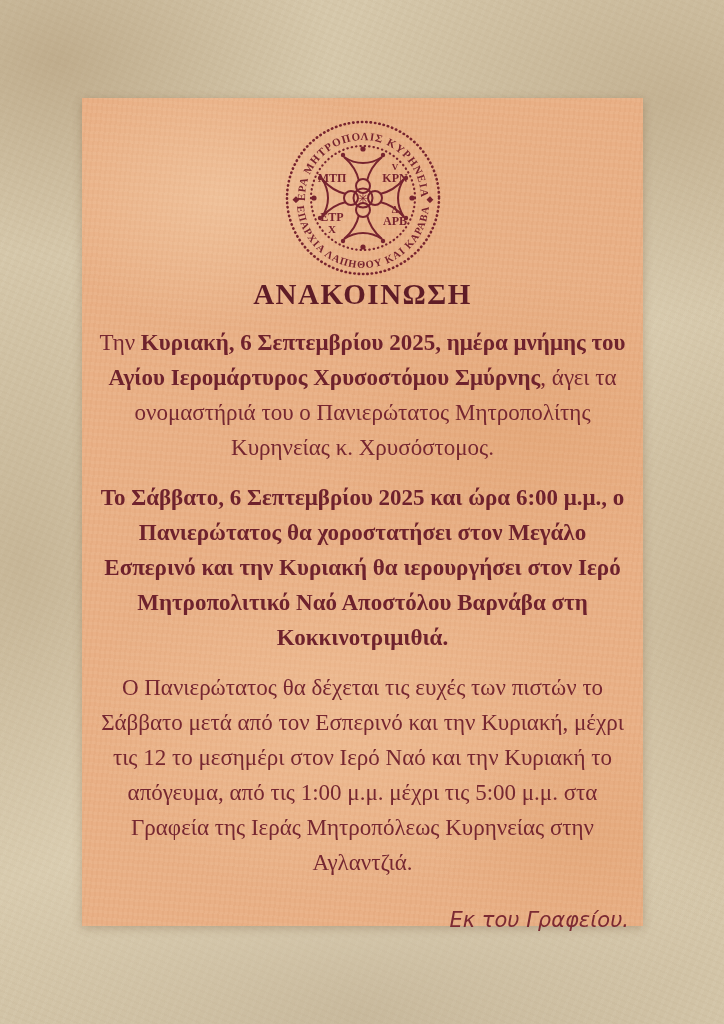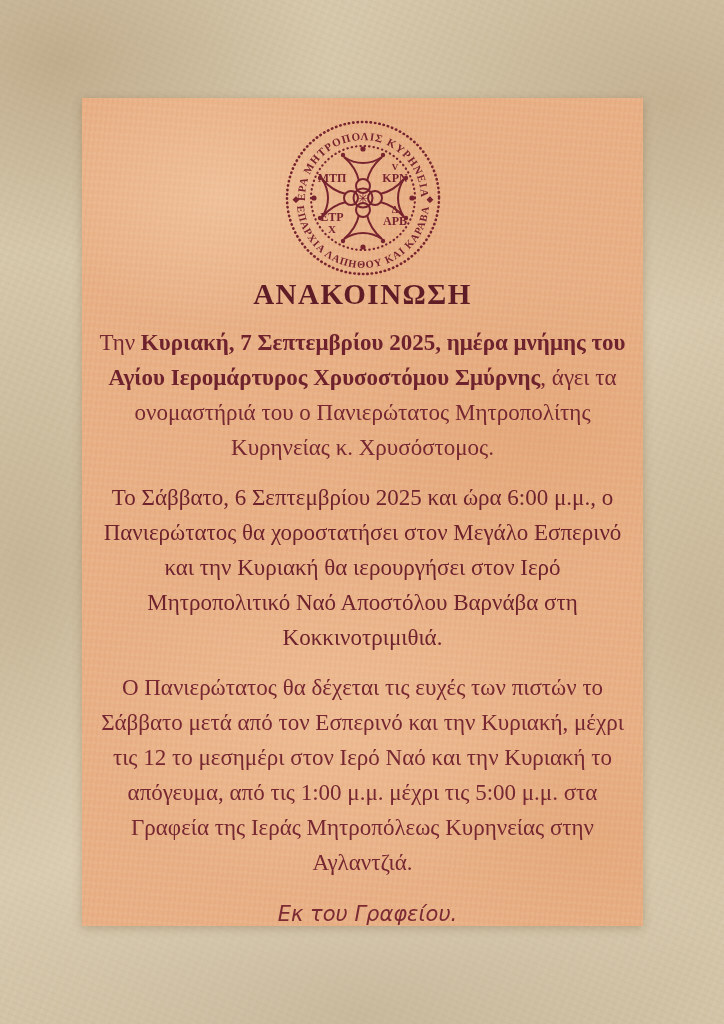--- a/index.html
+++ b/index.html
@@ -49,24 +49,24 @@
     line-height: 32px;
   }
   .para {
     margin: 15px 0 0;
     font-size: 23px;
     line-height: 35px;
     color: #762731;
     text-align: center;
   }
   .para b { color: #6e222d; }
-  .para.bold { font-weight: normal; color: #6e222d; }
+  .para.bold { font-weight: bold; color: #6e222d; }
   .signoff {
-    margin-top: 22px;
-    text-align: center;
+    margin-top: 28px;
+    text-align: right;
     padding-left: 10px;
     font-family: "DejaVu Sans", "Liberation Sans", sans-serif;
     font-style: italic;
     font-size: 21px;
     color: #7b2a33;
   }
   .seal text { fill: #77242f; }
 </style>
 </head>
 <body>
@@ -118,21 +118,21 @@
       <text x="112" y="52" font-size="9" font-weight="bold" text-anchor="middle">V</text>
       <text x="112" y="64" font-size="12" font-weight="bold" text-anchor="middle">ΚΡΝ</text>
       <text x="49" y="103" font-size="12" font-weight="bold" text-anchor="middle">ΕΤΡ</text>
       <text x="49" y="115" font-size="11" font-weight="bold" text-anchor="middle">Χ</text>
       <text x="112" y="95" font-size="10" font-weight="bold" text-anchor="middle">Δ</text>
       <text x="112" y="107" font-size="12" font-weight="bold" text-anchor="middle">ΑΡΒ</text>
     </svg>
 
     <div class="title">ΑΝΑΚΟΙΝΩΣΗ</div>
 
-    <p class="para"><span>Την </span><b>Κυριακή, 7 Σεπτεμβρίου 2025, ημέρα μνήμης του Αγίου Ιερομάρτυρος Χρυσοστόμου Σμύρνης</b><span>, άγει τα ονομαστήριά του ο Πανιερώτατος Μητροπολίτης Κυρηνείας κ. Χρυσόστομος.</span></p>
+    <p class="para"><span>Την </span><b>Κυριακή, 6 Σεπτεμβρίου 2025, ημέρα μνήμης του Αγίου Ιερομάρτυρος Χρυσοστόμου Σμύρνης</b><span>, άγει τα ονομαστήριά του ο Πανιερώτατος Μητροπολίτης Κυρηνείας κ. Χρυσόστομος.</span></p>
 
     <p class="para bold">Το Σάββατο, 6 Σεπτεμβρίου 2025 και ώρα 6:00 μ.μ., ο Πανιερώτατος θα χοροστατήσει στον Μεγάλο Εσπερινό και την Κυριακή θα ιερουργήσει στον Ιερό Μητροπολιτικό Ναό Αποστόλου Βαρνάβα στη Κοκκινοτριμιθιά.</p>
 
     <p class="para">Ο Πανιερώτατος θα δέχεται τις ευχές των πιστών το Σάββατο μετά από τον Εσπερινό και την Κυριακή, μέχρι τις 12 το μεσημέρι στον Ιερό Ναό και την Κυριακή το απόγευμα, από τις 1:00 μ.μ. μέχρι τις 5:00 μ.μ. στα Γραφεία της Ιεράς Μητροπόλεως Κυρηνείας στην Αγλαντζιά.</p>
 
     <div class="signoff">Εκ του Γραφείου.</div>
 
   </div>
 </div>
 

